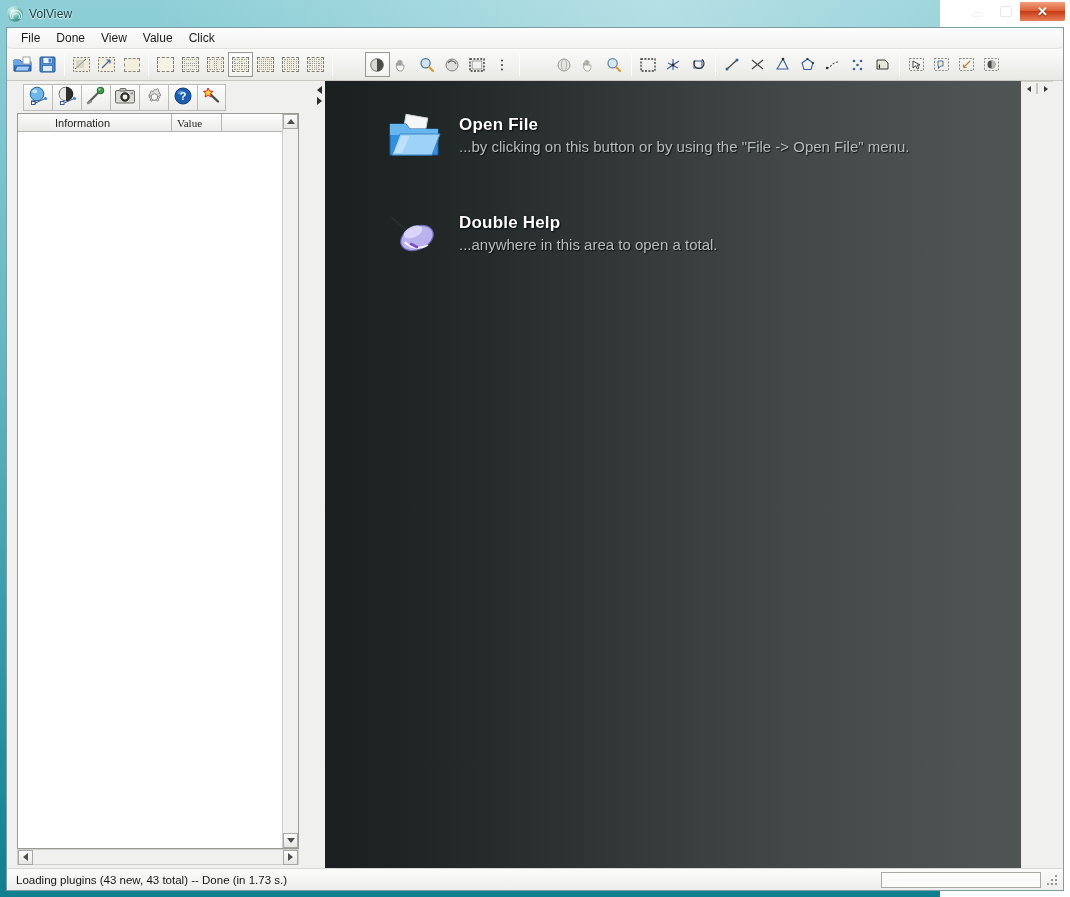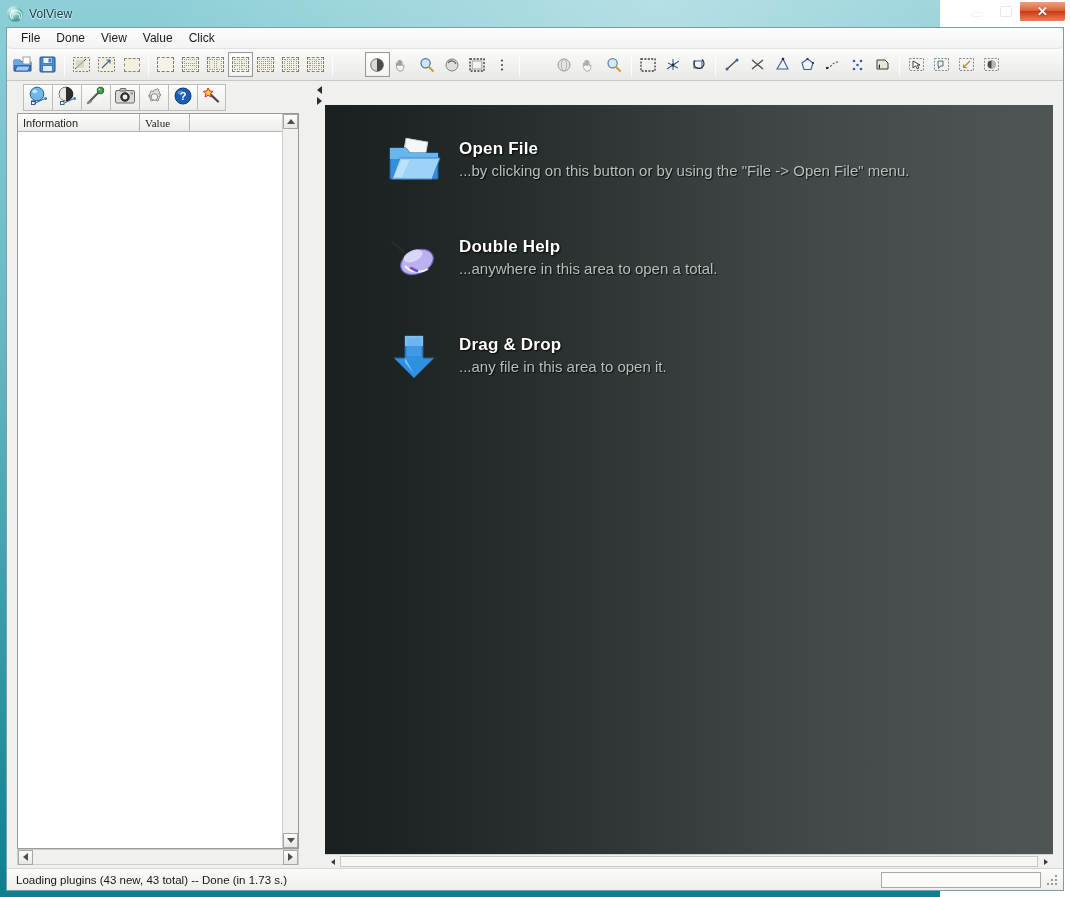--- a/index.html
+++ b/index.html
@@ -199,21 +199,21 @@
     border-bottom: 1px solid #b5b5b0;
   }
   .ih-cell {
     display:flex; align-items:center;
     padding-left: 5px;
     font-size: 11px; color:#222;
     border-right: 1px solid #b5b5b0;
     background: linear-gradient(180deg,#fdfdfd 0%, #ececea 100%);
     height: 100%;
   }
-  #ih-info { width: 122px; }
+  #ih-info { width: 122px; margin-left: 32px; }
   #ih-value { width: 50px; font-family: Liberation Serif, serif; }
   #ih-rest { flex: 1; border-right: none; }
   #info-body { flex: 1; background:#fff; min-height: 0; }
 
   
   #info-vscroll {
     position: absolute; right: 0; top: 0; bottom: 0;
     width: 16px;
     background: #f0f0ee;
     border-left: 1px solid #cfcfca;
@@ -250,21 +250,21 @@
     gap: 2px;
   }
   .split-arrow {
     width: 9px; height: 9px;
     display: flex; align-items: center; justify-content: center;
   }
   .sa-tri-l { width:0;height:0; border-top:4px solid transparent; border-bottom:4px solid transparent; border-right:5px solid #2d2d2d; }
   .sa-tri-r { width:0;height:0; border-top:4px solid transparent; border-bottom:4px solid transparent; border-left:5px solid #2d2d2d; }
 
   
-  #renderwrap { flex: 1; display: flex; flex-direction: column; min-width: 0; padding-right: 10px; margin-top: 24px; }
+  #renderwrap { flex: 1; display: flex; flex-direction: row; min-width: 0; padding-right: 10px; }
   #renderview {
     flex: 1;
     background: linear-gradient(90deg,
       #1a201f 0%,
       #1e2524 12%,
       #252c2b 24%,
       #2e3534 38%,
       #383f3e 52%,
       #414847 66%,
       #474e4d 80%,
@@ -826,34 +826,20 @@
                   <path d="M19 30 C24 36 34 38 42 33" fill="none" stroke="#ffffff" stroke-width="2" opacity=".85"></path>
                   <path d="M25 32 L31 35" stroke="#7a4ec9" stroke-width="2.6" stroke-linecap="round"></path>
                 </svg>
               </div>
               <div class="hint-text">
                 <div class="hint-title">Double Help</div>
                 <div class="hint-sub">...anywhere in this area to open a total.</div>
               </div>
             </div>
 
-            <div class="hint">
-              <div class="hint-icon">
-                <svg width="56" height="50" viewBox="0 0 56 50">
-                  <path d="M19 4 h18 v22 h11 L28 46 L8 26 h11 Z" fill="#2f8fe0" stroke="#1f5f9e" stroke-width="1"></path>
-                  <path d="M19 4 h18 v10 h-18 Z" fill="#7cc0f2"></path>
-                  <path d="M19 26 L28 42 L19 30 Z" fill="#9fd2f7" opacity=".8"></path>
-                  <path d="M21 6 h14 v18 h-14z" fill="#5aa9e9" opacity=".45"></path>
-                </svg>
-              </div>
-              <div class="hint-text">
-                <div class="hint-title">Drag &amp; Drop</div>
-                <div class="hint-sub">...any file in this area to open it.</div>
-              </div>
-            </div>
 
           </div>
         </div>
 
         <div id="render-bottom">
           <div class="rb-arrow">
               <span class="rb-tri-l"></span>
             </div>
           <div id="rb-track"></div>
           <div class="rb-arrow">

